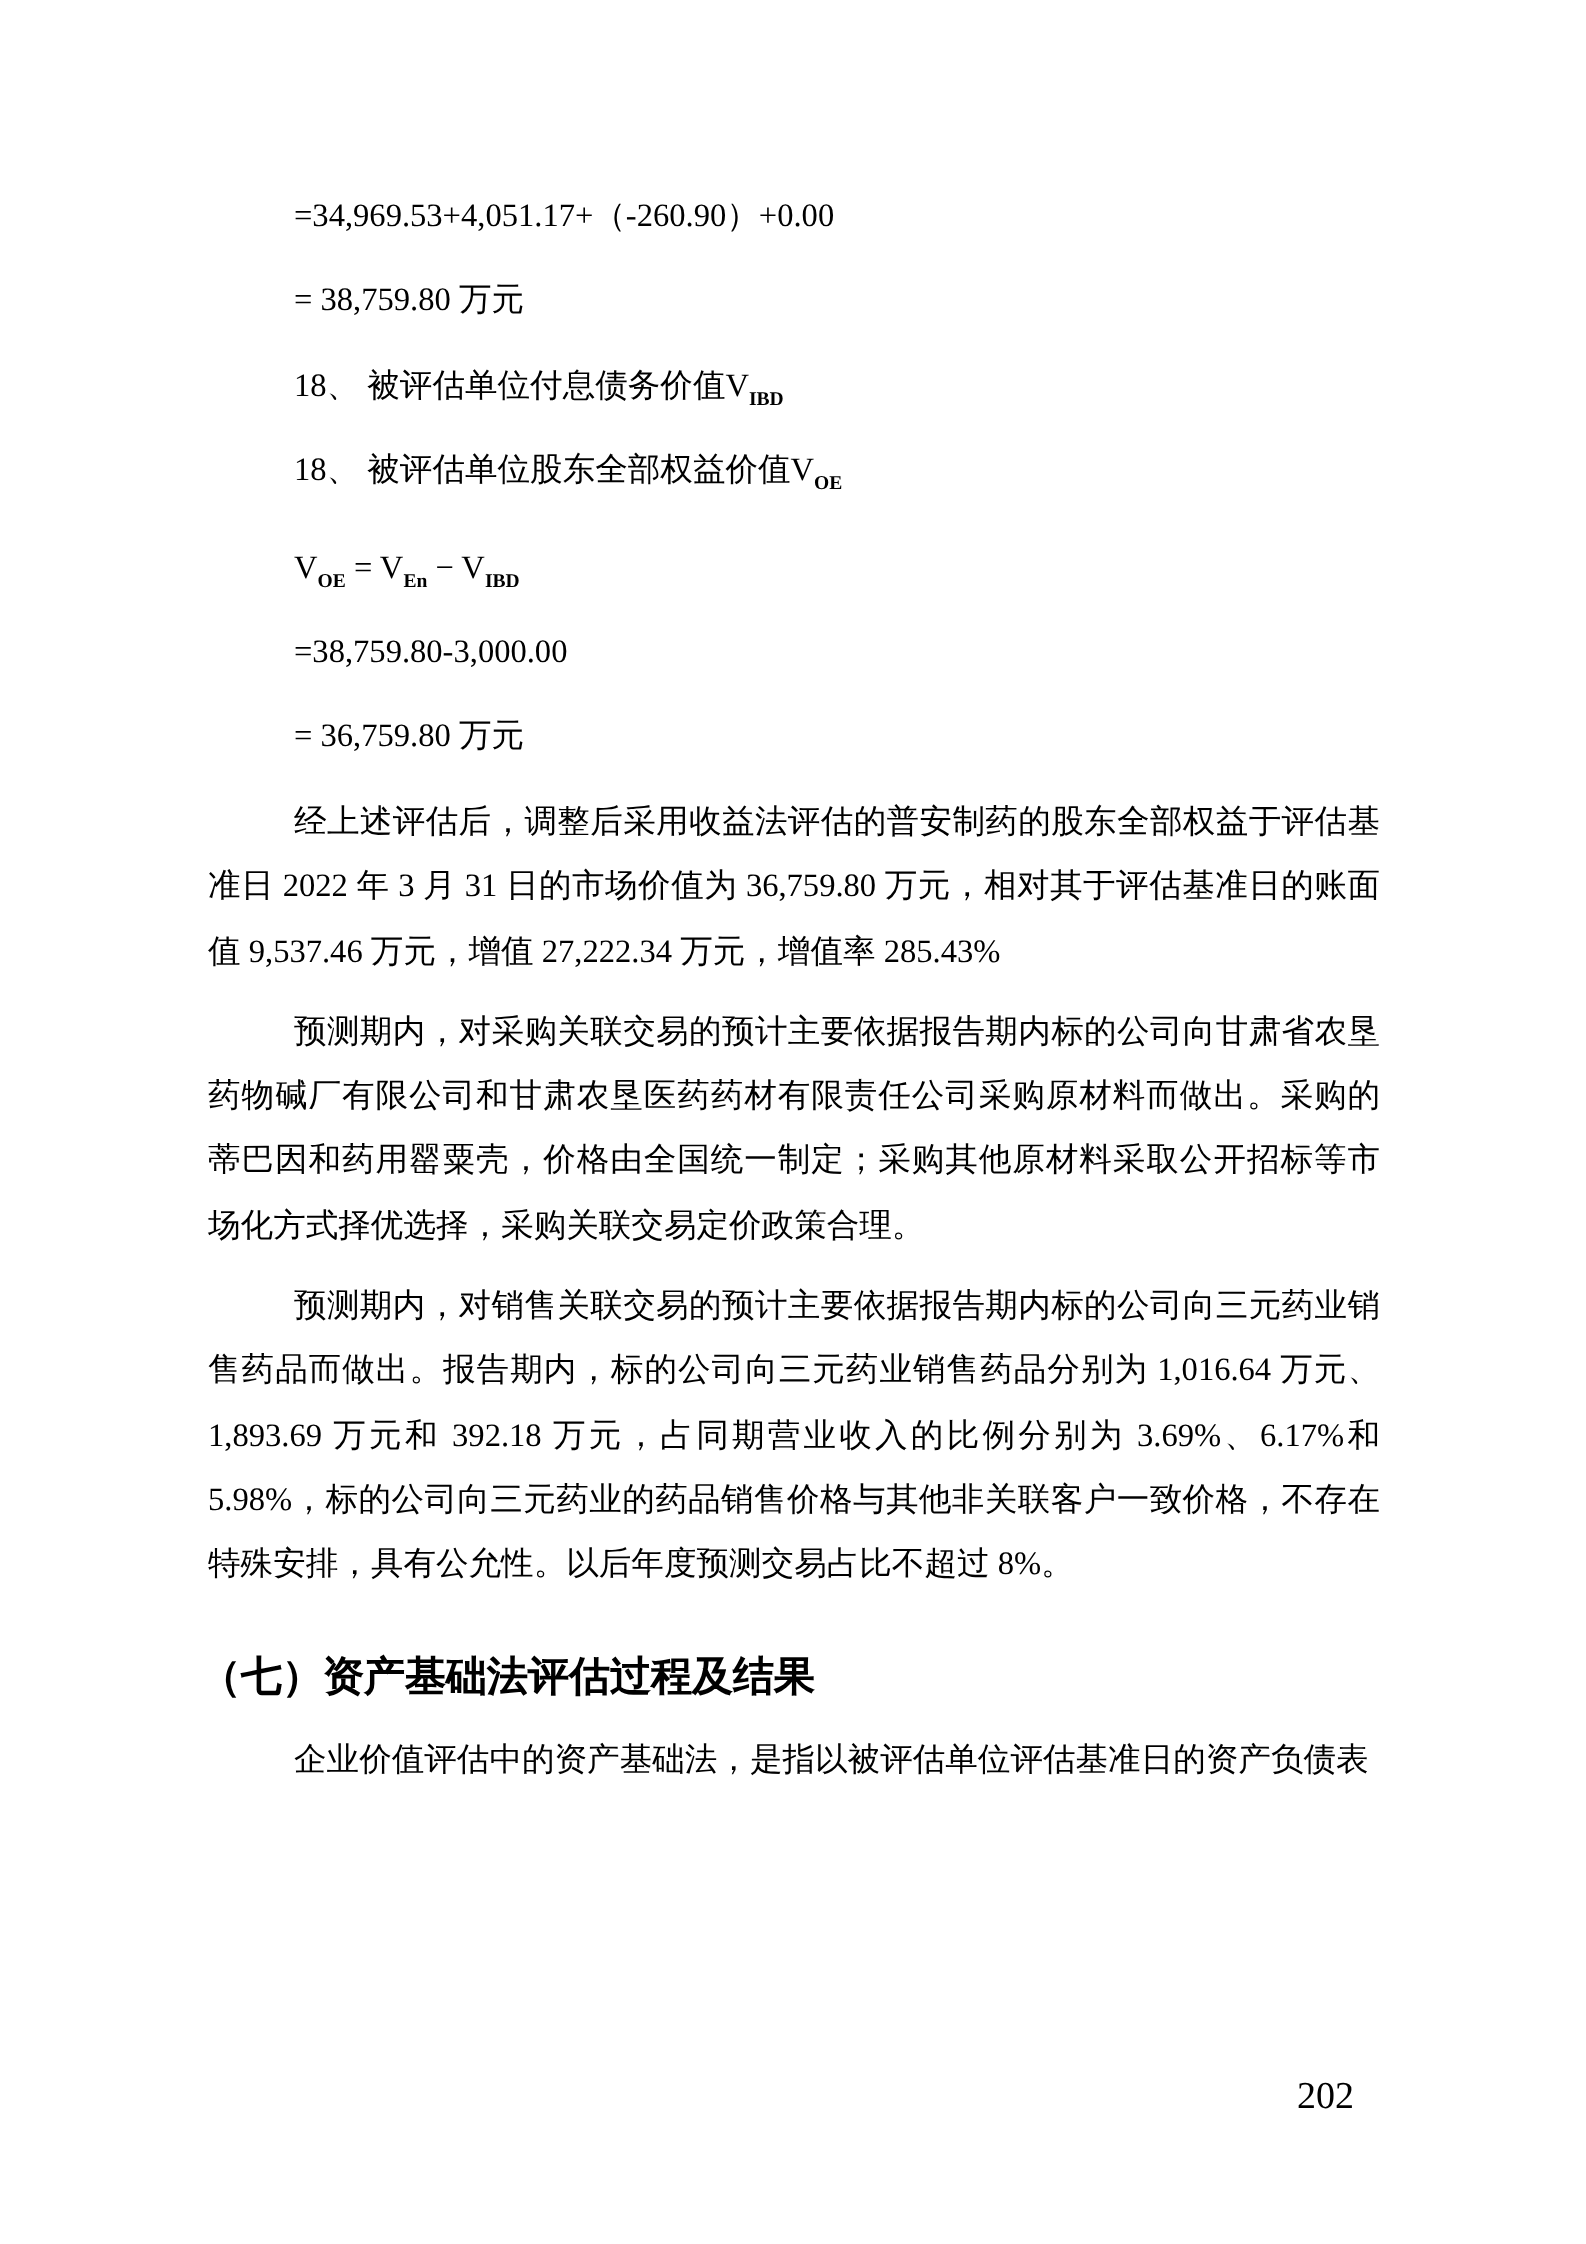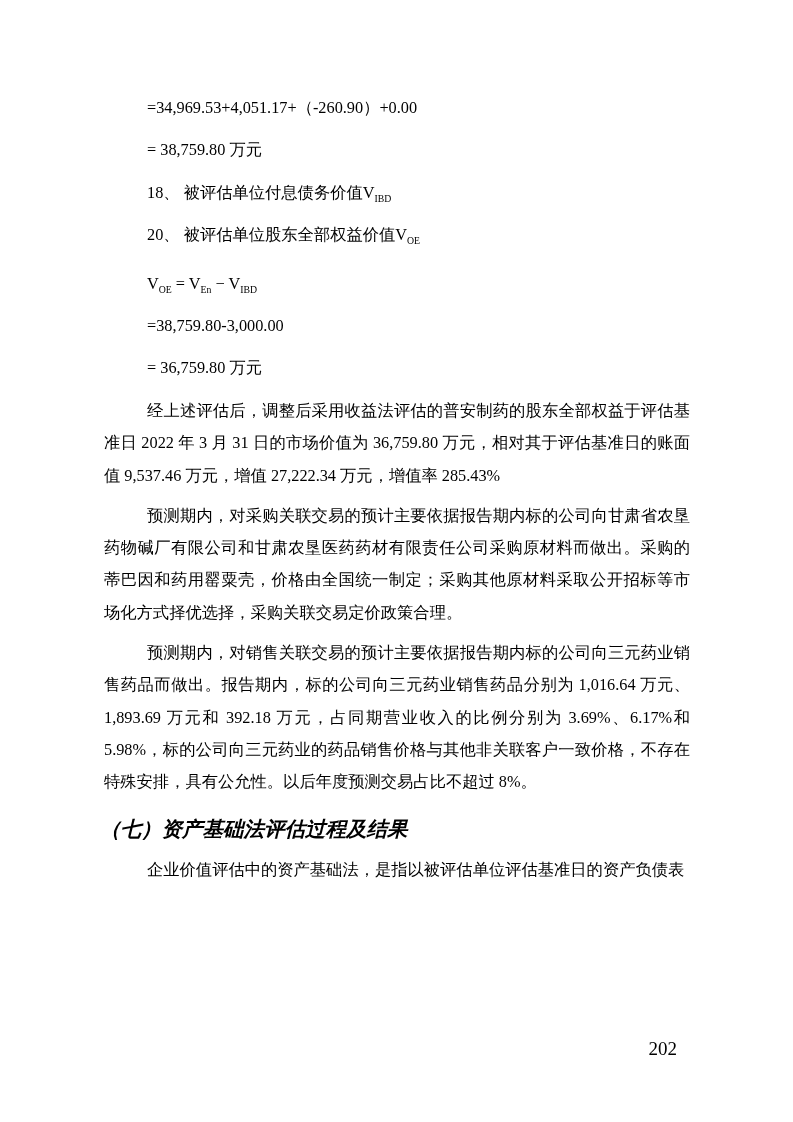--- a/index.html
+++ b/index.html
@@ -14,32 +14,31 @@
   .content{
     box-sizing:border-box;
     padding:92px 103px 0 104px;
     font-size:16.3px;
     line-height:32.4px;
   }
   .ln{margin:0 0 10px;text-indent:43px;}
   .para{margin:0 0 7.5px;text-indent:43px;text-align:justify;}
   .formula{margin-top:16px;}
   sub.sb{
-    font-weight:normal;
+    font-weight:bold;
     font-size:0.6em;
     line-height:0;
   }
   .heading{
     font-family:"Liberation Sans","DejaVu Sans",sans-serif;
     font-weight:bold;
     font-size:20.5px;
     line-height:33px;
-    margin:13px 0 9px -4px;
+    margin:23px 0 9px -4px;
     text-indent:0;
-    font-style:italic;
   }
   .footer{
     position:absolute;
     top:1041px;
     right:116px;
     font-size:19px;
     line-height:16px;
   }
 </style>
 </head>
@@ -48,21 +47,21 @@
 <div class="page">
   <div class="content">
 
     <p class="ln">=34,969.53+4,051.17+（-260.90）+0.00</p>
 
     <p class="ln">= 38,759.80 万元</p>
 
     <p class="ln"><span>18、 被评估单位付息债务价值V</span><sub class="sb">IBD</sub></p>
 
 
-    <p class="ln"><span>20、 被评估单位股东全部权益价值V</span><sub class="sb">OE</sub></p>
+    <p class="ln"><span>18、 被评估单位股东全部权益价值V</span><sub class="sb">OE</sub></p>
 
     <p class="ln formula"><span>V</span><sub class="sb">OE</sub><span> = V</span><sub class="sb">En</sub><span> − V</span><sub class="sb">IBD</sub></p>
 
     <p class="ln">=38,759.80-3,000.00</p>
 
     <p class="ln">= 36,759.80 万元</p>
 
     <p class="para">经上述评估后，调整后采用收益法评估的普安制药的股东全部权益于评估基准日 2022 年 3 月 31 日的市场价值为 36,759.80 万元，相对其于评估基准日的账面值 9,537.46 万元，增值 27,222.34 万元，增值率 285.43%</p>
 
     <p class="para">预测期内，对采购关联交易的预计主要依据报告期内标的公司向甘肃省农垦药物碱厂有限公司和甘肃农垦医药药材有限责任公司采购原材料而做出。采购的蒂巴因和药用罂粟壳，价格由全国统一制定；采购其他原材料采取公开招标等市场化方式择优选择，采购关联交易定价政策合理。</p>

